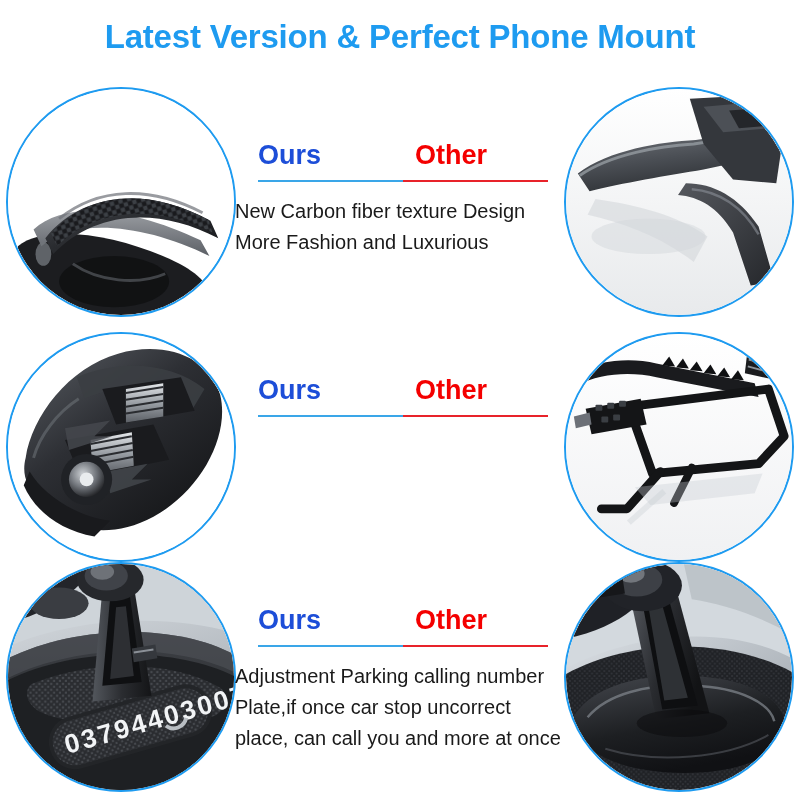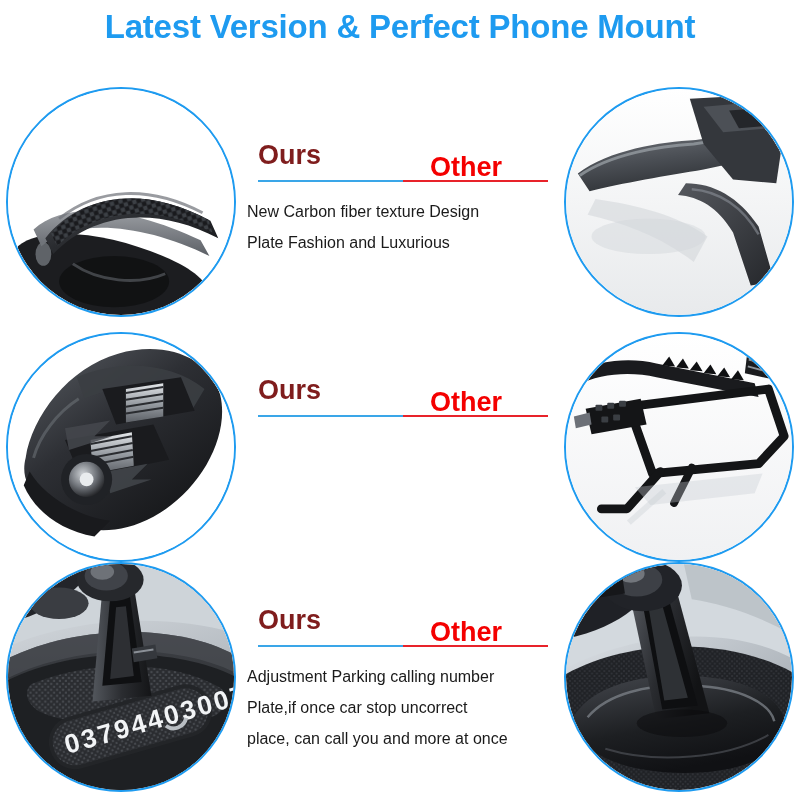--- a/index.html
+++ b/index.html
@@ -11,21 +11,21 @@
     width: 800px;
     height: 800px;
     overflow: hidden;
     font-family: "Liberation Sans", sans-serif;
     position: relative;
   }
 
   
   .page-title {
     position: absolute;
-    top: 8px;
+    top: 18px;
     left: 0;
     width: 800px;
     text-align: center;
     color: #1e9bf0;
     font-size: 33px;
     font-weight: bold;
     letter-spacing: -0.2px;
     white-space: nowrap;
   }
 
@@ -76,51 +76,49 @@
 
   .compare-head {
     position: relative;
     height: 42px;
     width: 340px;
   }
   .label-ours {
     position: absolute;
     left: 23px;
     top: 0;
-    color: #7f1d1d;
+    color: #1d4ed8;
     font-size: 27px;
     font-weight: bold;
   }
   .label-other {
     position: absolute;
-    left: 195px;
+    left: 180px;
     top: 0;
     color: #f40000;
     font-size: 27px;
     font-weight: bold;
-    margin-top: 12px;
   }
   .divider {
     position: absolute;
     left: 23px;
     top: 40px;
     width: 290px;
     height: 2px;
     display: flex;
   }
   .divider-blue { flex: 1 1 50%; background: #3aa6e8; height: 2px; }
   .divider-red  { flex: 1 1 50%; background: #e8232a; height: 2px; }
 
   .desc {
     margin-top: 14px;
     color: #1a1a1a;
-    font-size: 16px;
+    font-size: 20px;
     line-height: 31px;
     white-space: nowrap;
-    margin-left: 12px;
   }
   .desc-line { display: block; }
 </style>
 </head>
 <body>
 
 <div class="page-title">Latest Version &amp; Perfect Phone Mount</div>
 
 <div class="row" id="row-1">
 
@@ -167,21 +165,21 @@
     <div class="compare-head">
       <span class="label-ours">Ours</span>
       <span class="label-other">Other</span>
       <span class="divider">
         <span class="divider-blue"></span>
         <span class="divider-red"></span>
       </span>
     </div>
     <div class="desc">
       <span class="desc-line">New Carbon fiber texture Design</span>
-      <span class="desc-line">Plate Fashion and Luxurious</span>
+      <span class="desc-line">More Fashion and Luxurious</span>
     </div>
   </div>
 
   <div class="photo-circle photo-right">
     <div class="photo-inner">
       <svg class="svg-fill" viewBox="0 0 230 230" preserveAspectRatio="xMidYMid slice">
         <defs>
           <linearGradient id="ppTop" x1="0" y1="0" x2="0.4" y2="1">
             <stop offset="0%" stop-color="#72767c"></stop>
             <stop offset="55%" stop-color="#4a4e54"></stop>

